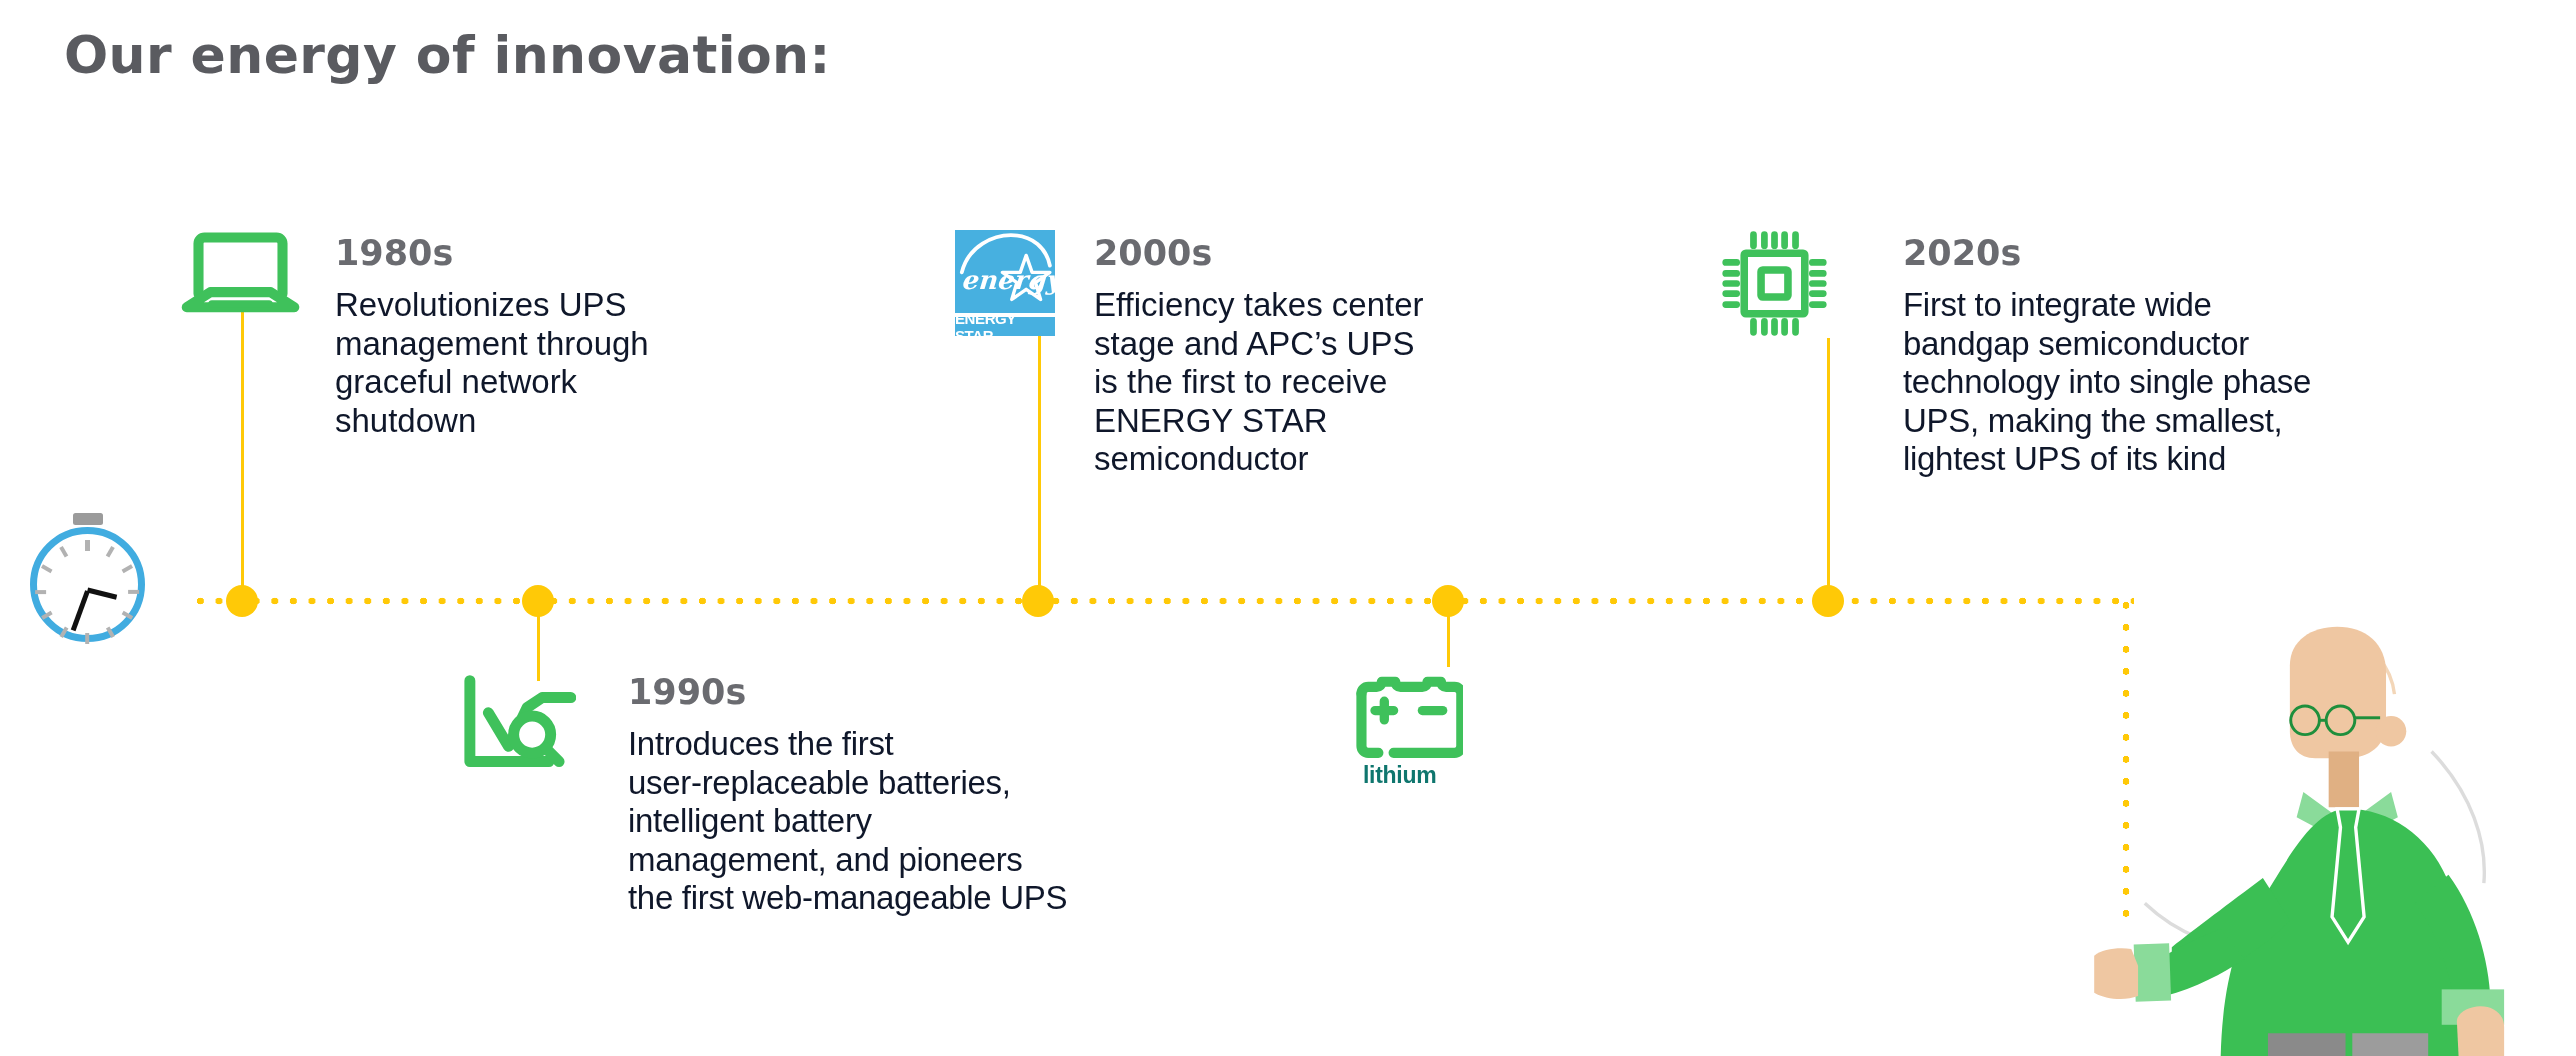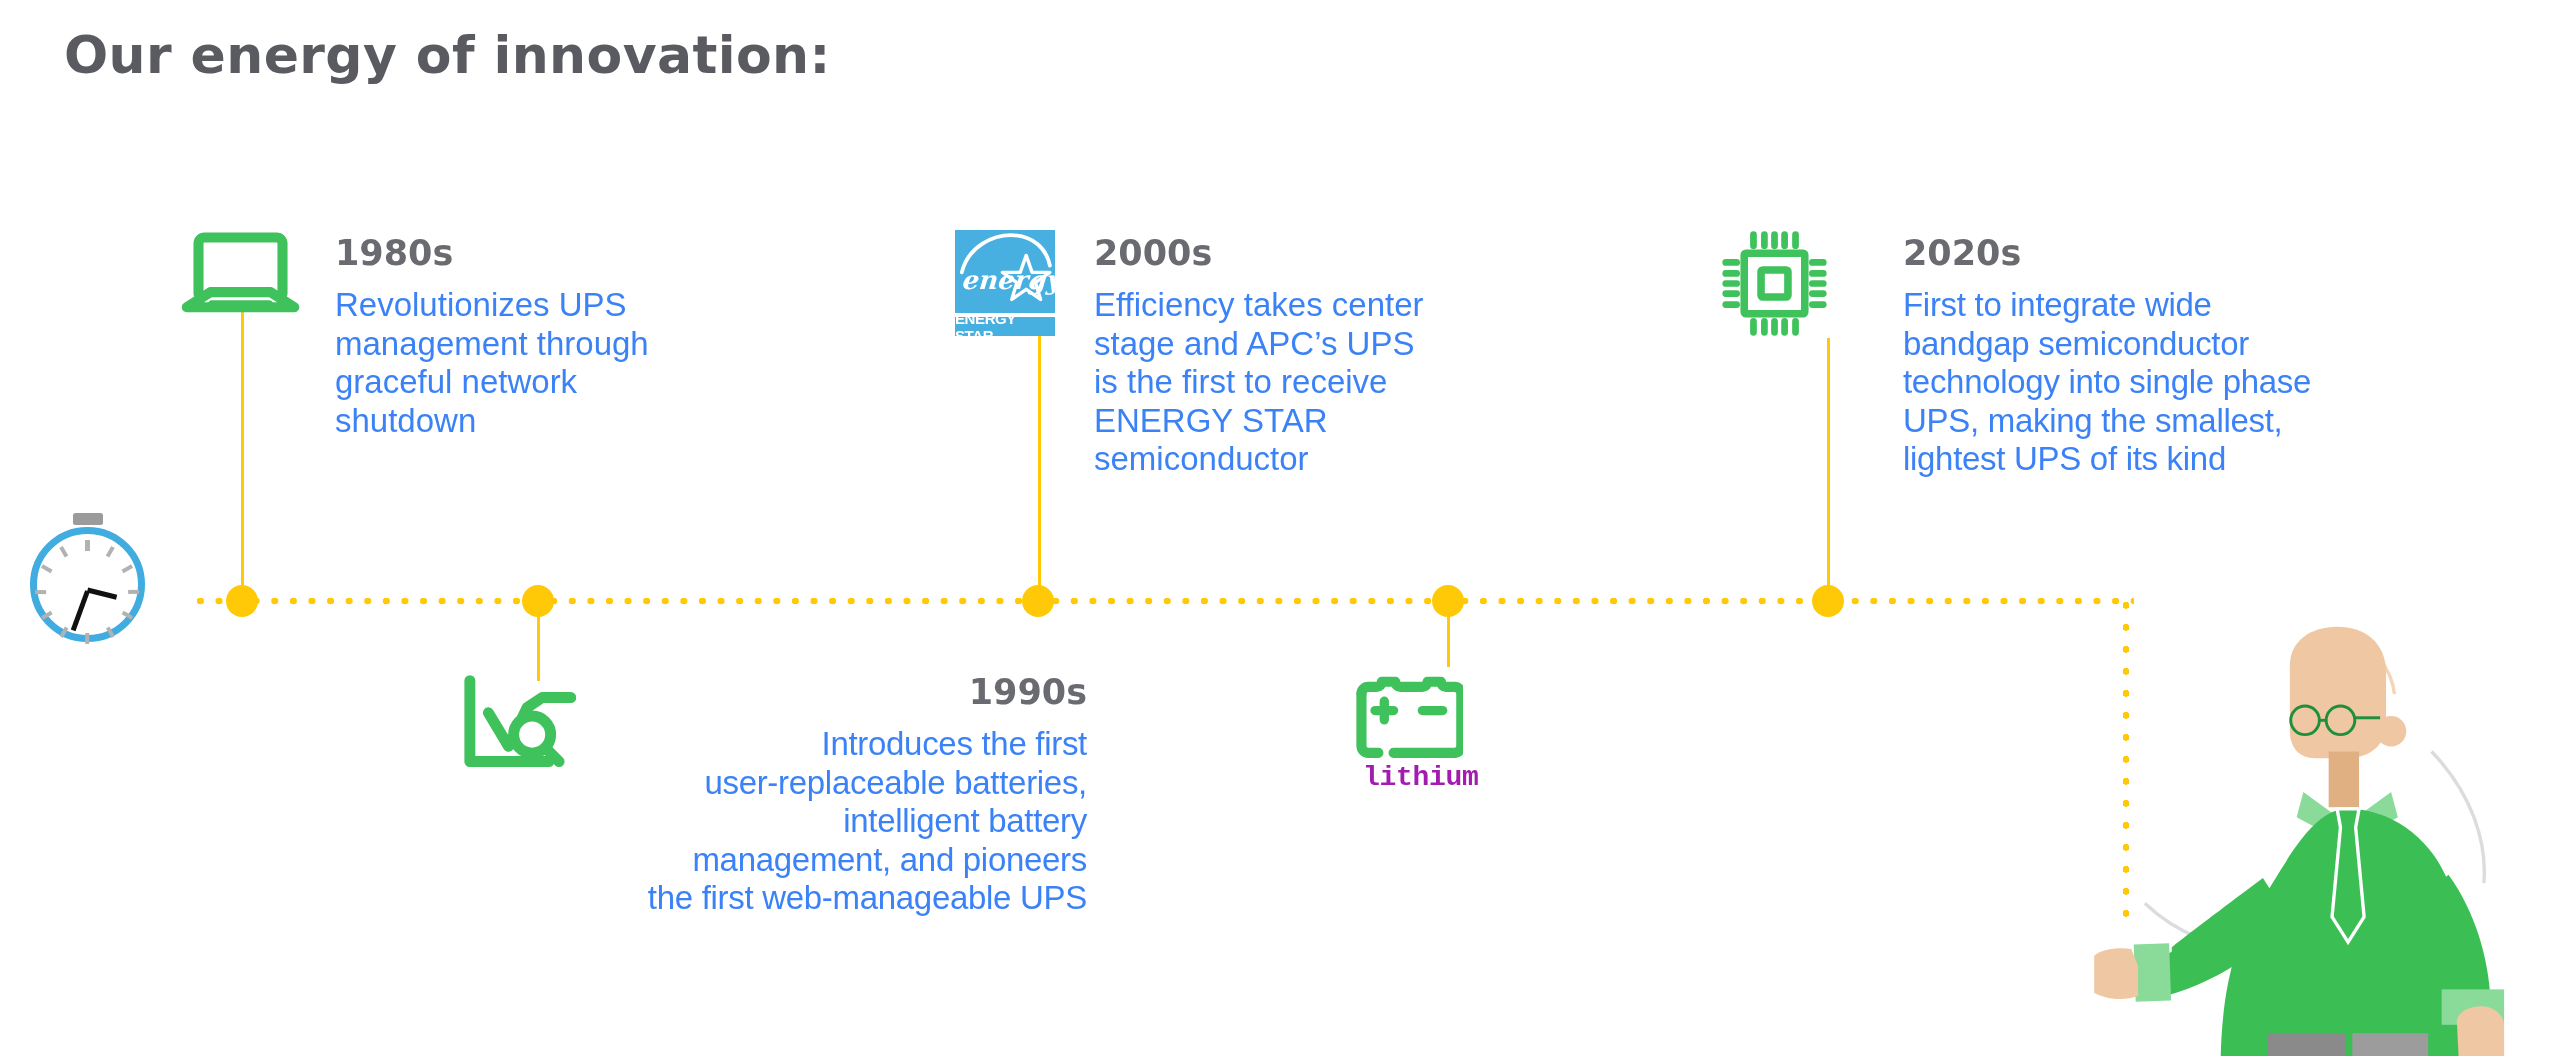--- a/index.html
+++ b/index.html
@@ -37,21 +37,21 @@
   .tl-stem { position:absolute; width:2.5px; background:#FFC907; }
 
   
   .entry { position:absolute; }
   .entry .year {
     font-size:35px; font-weight:bold; color:#6a6b70;
     font-family:"DejaVu Sans", sans-serif; line-height:1;
     margin-bottom:15px; white-space:nowrap;
   }
   .entry .body {
-    font-size:33px; color:#3b82f6; line-height:1.17;
+    font-size:33px; color:#0f172a; line-height:1.17;
     font-family:"Liberation Sans", sans-serif;
     font-stretch:condensed;
     white-space:pre-line;
   }
   .entry .body.tight { letter-spacing:-0.3px; }
 
   
   .icon { position:absolute; }
 
   
@@ -85,22 +85,22 @@
   }
   .estar .script {
     position:absolute; left:7.6px; top:35px; color:#fff; font-size:26px;
     font-family:"DejaVu Serif", serif; font-style:italic; font-weight:bold;
     transform:skewX(-6deg);
   }
   .estar svg { position:absolute; left:0; top:0; }
 
   
   .lith-cap {
-    position:absolute; font-size:28px; font-weight:bold; color:#a21caf;
-    font-family:Liberation Mono, monospace; letter-spacing:-0.3px;
+    position:absolute; font-size:23px; font-weight:bold; color:#0f766e;
+    font-family:Liberation Sans, sans-serif; letter-spacing:-0.3px;
   }
 
   
   .person { position:absolute; left:2094px; top:625px; width:482px; height:431px; }
 </style>
 </head>
 <body>
 
 <div class="stage">
 
@@ -153,21 +153,21 @@
 
   <div class="icon" style="left:458px; top:674px; width:118px; height:101px;">
     <svg width="118" height="101" viewBox="0 0 140 120" fill="none">
       <path d="M14 8 V104 H108" stroke="#3FC15B" stroke-width="13" stroke-linecap="round" stroke-linejoin="round"></path>
       <path d="M36 46 L60 86 L82 40 L100 28 H134" stroke="#3FC15B" stroke-width="13" stroke-linecap="round" stroke-linejoin="round"></path>
       <circle cx="88" cy="72" r="22" stroke="#3FC15B" stroke-width="13" fill="#fff"></circle>
       <path d="M104 88 L120 104" stroke="#3FC15B" stroke-width="13" stroke-linecap="round"></path>
     </svg>
   </div>
 
-  <div class="entry" style="left:580px; top:675px; width:507px;text-align:right;">
+  <div class="entry" style="left:628px; top:675px; width:507px;">
     <div class="year">1990s</div>
     <div class="body tight">Introduces the first
 user-replaceable batteries,
 intelligent battery
 management, and pioneers
 the first web-manageable UPS</div>
   </div>
 
   <div class="tl-stem" style="left:1038px; top:336px; height:268px;"></div>
   <div class="tl-node" style="left:1022px; top:585px;"></div>

